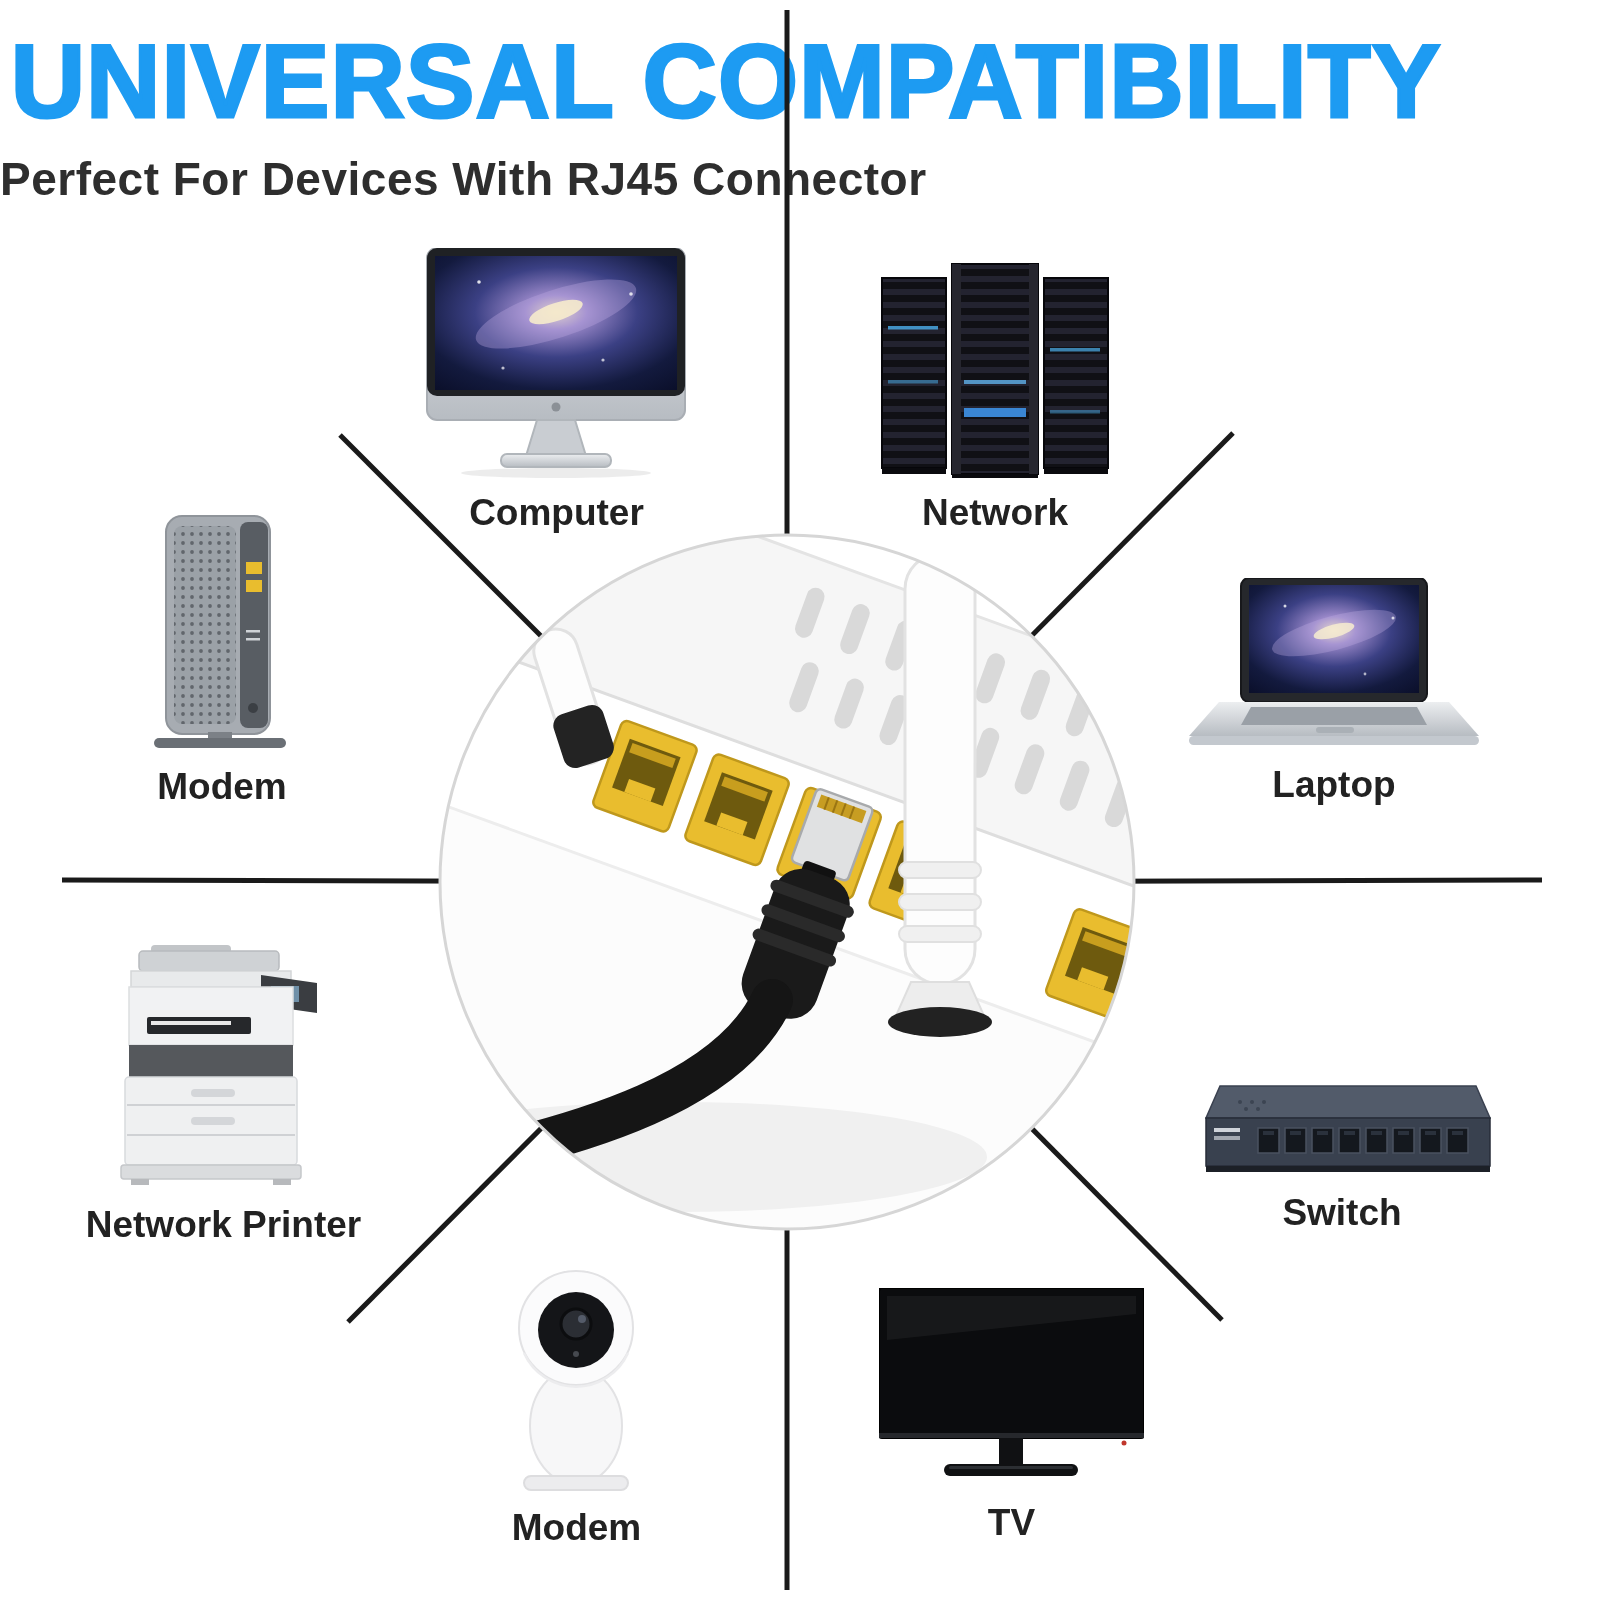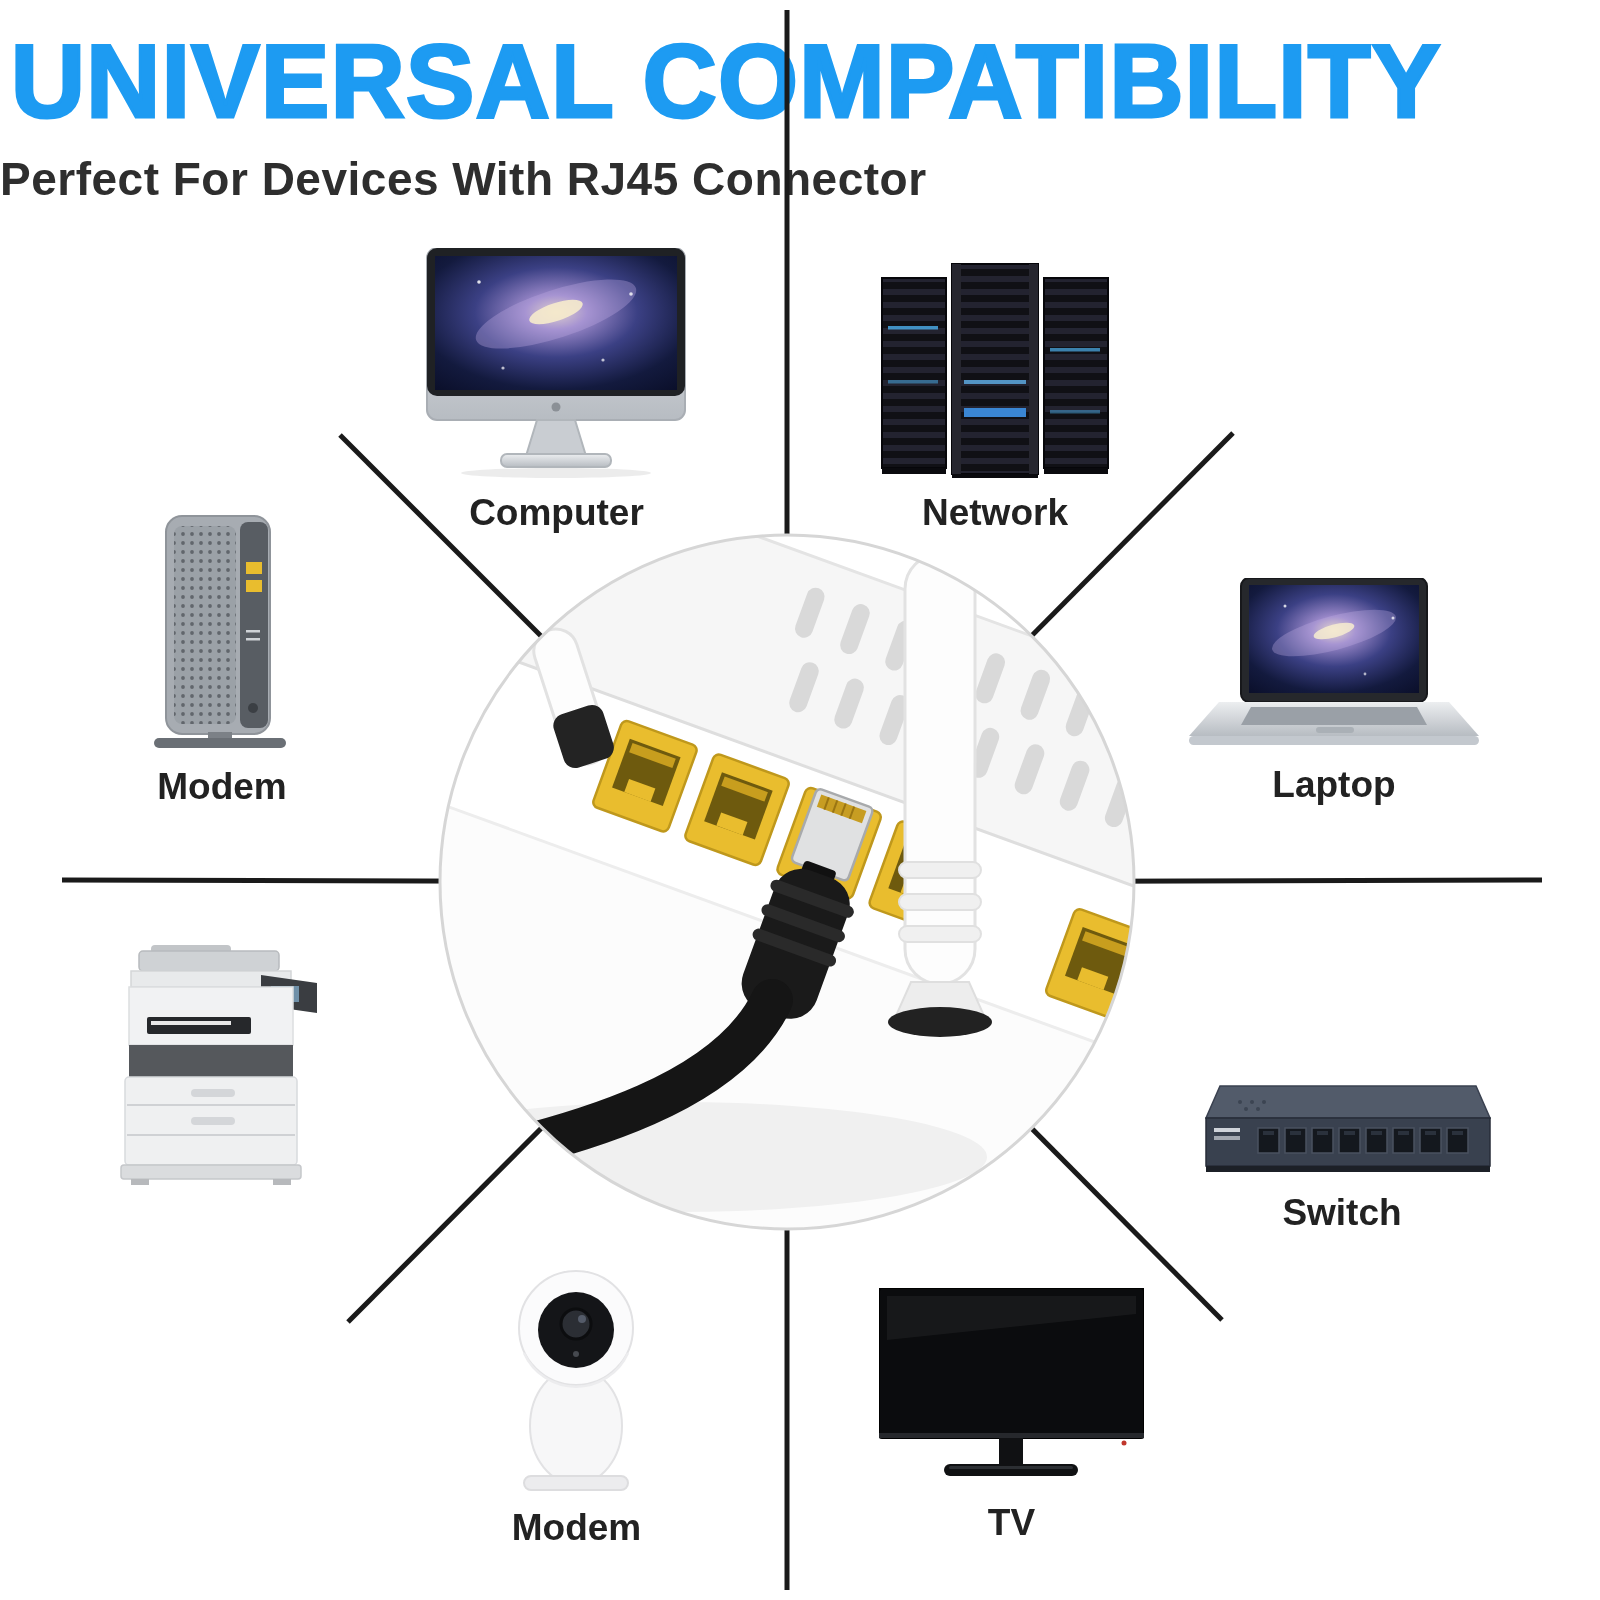--- a/index.html
+++ b/index.html
@@ -230,20 +230,21 @@
     <rect x="18" y="100" width="164" height="32" fill="#55585c"></rect>
     <rect x="14" y="132" width="172" height="88" rx="4" fill="#eff0f1" stroke="#d8dadd" stroke-width="1.5"></rect>
     <line x1="16" y1="160" x2="184" y2="160" stroke="#cfd1d4" stroke-width="2"></line>
     <line x1="16" y1="190" x2="184" y2="190" stroke="#cfd1d4" stroke-width="2"></line>
     <rect x="80" y="144" width="44" height="8" rx="4" fill="#d4d6d9"></rect>
     <rect x="80" y="172" width="44" height="8" rx="4" fill="#d4d6d9"></rect>
     <rect x="10" y="220" width="180" height="14" rx="3" fill="#dadcde" stroke="#c5c7ca" stroke-width="1.5"></rect>
     <rect x="20" y="234" width="18" height="6" fill="#b7b9bc"></rect>
     <rect x="162" y="234" width="18" height="6" fill="#b7b9bc"></rect>
   </svg>
+  <figcaption class="dev-label">Network Printer</figcaption>
 </figure>
 
 <figure class="device" style="left:1192px;top:1076px;width:300px">
   <svg width="300" height="102" viewBox="0 0 300 102">
     <polygon points="28,10 284,10 298,42 14,42" fill="#525b6a" stroke="#3a4150" stroke-width="1.5"></polygon>
     <circle cx="48" cy="26" r="2" fill="#3c4452"></circle>
       <circle cx="60" cy="26" r="2" fill="#3c4452"></circle>
     <circle cx="72" cy="26" r="2" fill="#3c4452"></circle>
       <circle cx="54" cy="33" r="2" fill="#3c4452"></circle>
     <circle cx="66" cy="33" r="2" fill="#3c4452"></circle>

